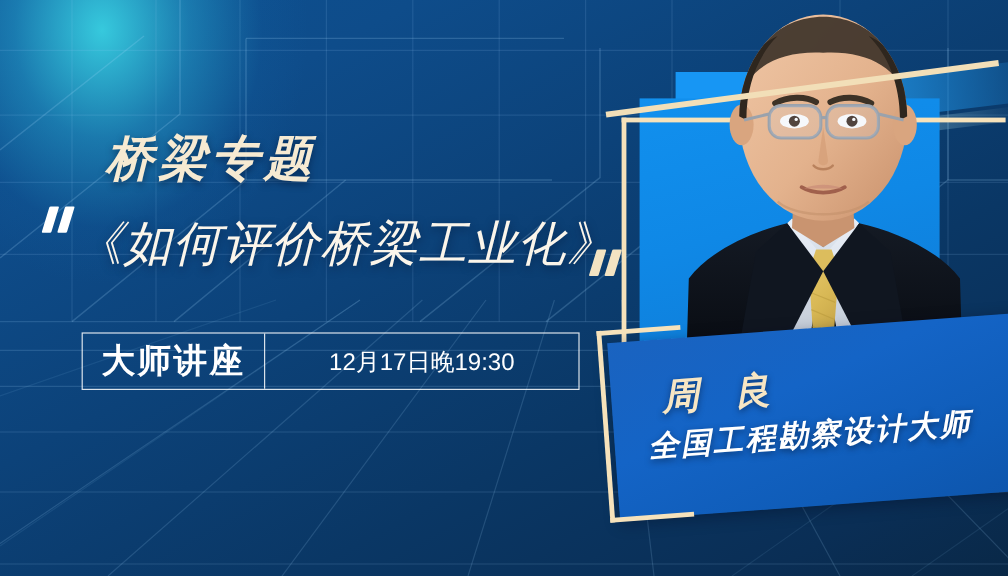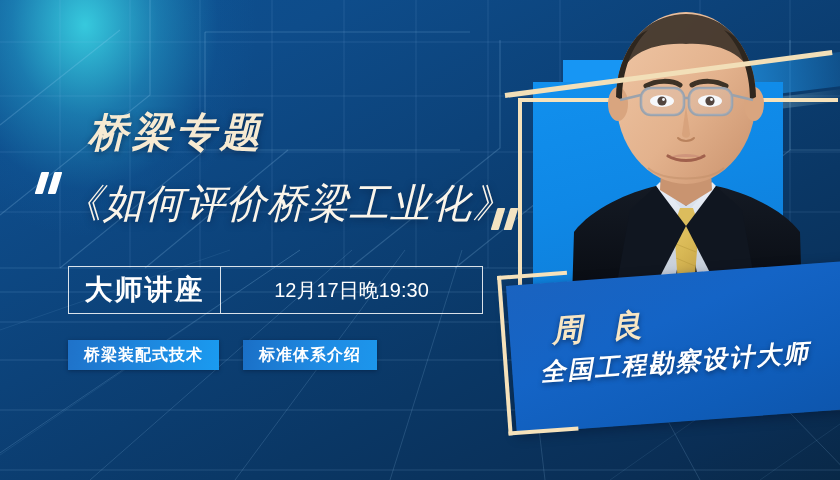--- a/index.html
+++ b/index.html
@@ -40,21 +40,21 @@
   .quote span{position:absolute;top:0;width:8px;height:22px;transform:skewX(-17deg);border-radius:1px;}
   .quote span:nth-child(1){left:2px;}
   .quote span:nth-child(2){left:15px;}
   #q-open{left:36px;top:172px;}
   #q-open span{background:#ffffff;}
   #q-close{left:492px;top:208px;}
   #q-close span{background:#f3e3c2;}
 
   
   .infobox{
-    position:absolute;left:68px;top:266px;width:415px;height:48px;
+    position:absolute;left:68px;top:277px;width:415px;height:48px;
     border:1.5px solid rgba(255,255,255,.85);
     display:flex;align-items:stretch;
   }
   .ib-left{
     width:152px;display:flex;align-items:center;justify-content:center;
     border-right:1.5px solid rgba(255,255,255,.85);
     font-size:28px;font-weight:700;color:#fff;letter-spacing:2px;
   }
   .ib-right{
     flex:1;display:flex;align-items:center;justify-content:center;
@@ -212,24 +212,20 @@
   <div class="quote" id="q-close">
     <span></span>
       <span></span>
   </div>
 
   <div class="infobox">
     <div class="ib-left">大师讲座</div>
     <div class="ib-right">12月17日晚19:30</div>
   </div>
 
-  <div class="tags">
-    <div class="tag t1">桥梁装配式技术</div>
-    <div class="tag t2">标准体系介绍</div>
-  </div>
 
   <div class="light-band"></div>
   <div class="light-band2"></div>
   <div class="blue-panel-top"></div>
   <div class="blue-panel"></div>
   <div class="gold-frame"></div>
   <div class="gold-bar"></div>
 
   <div class="portrait-wrap">
     <svg class="portrait" viewBox="0 0 268 300">

